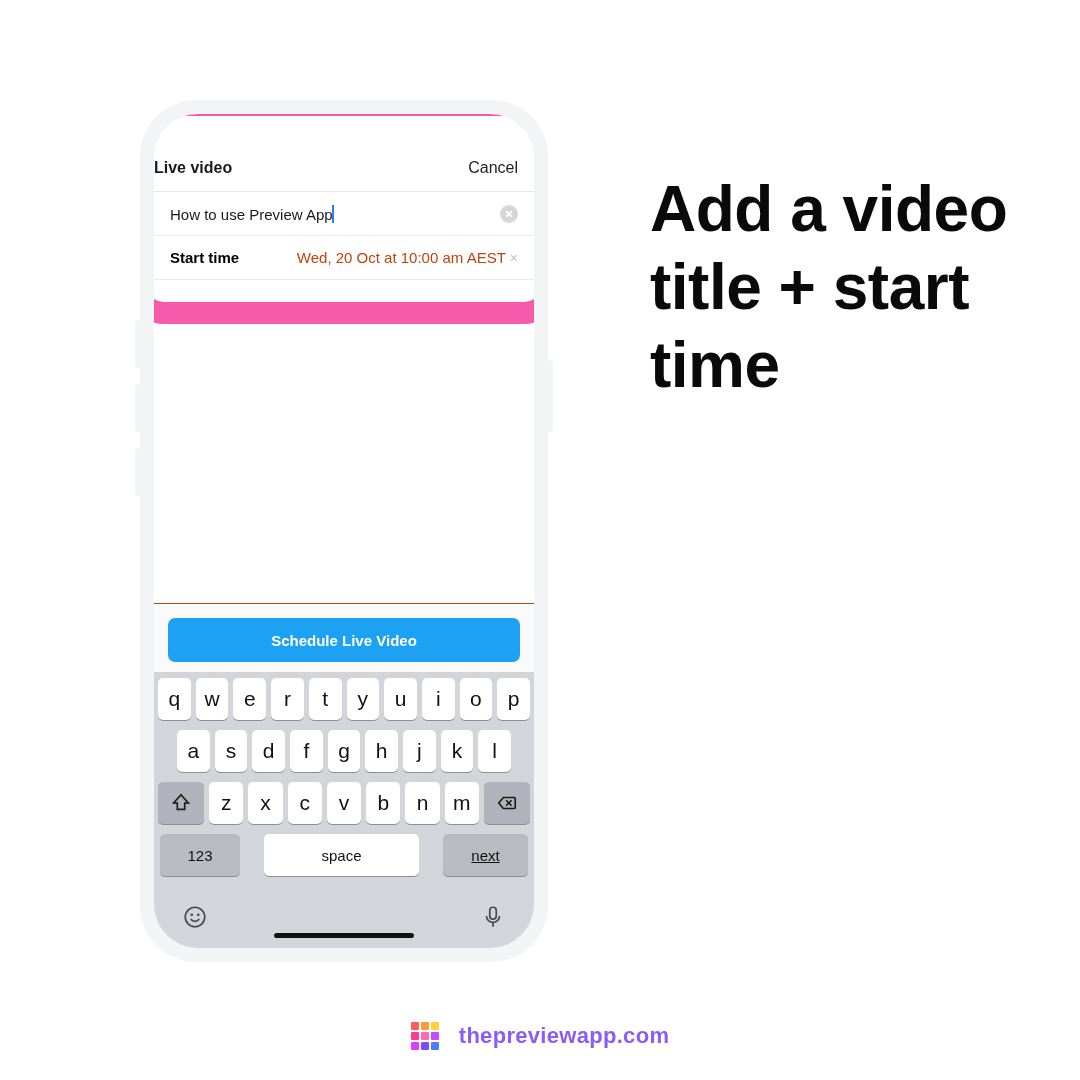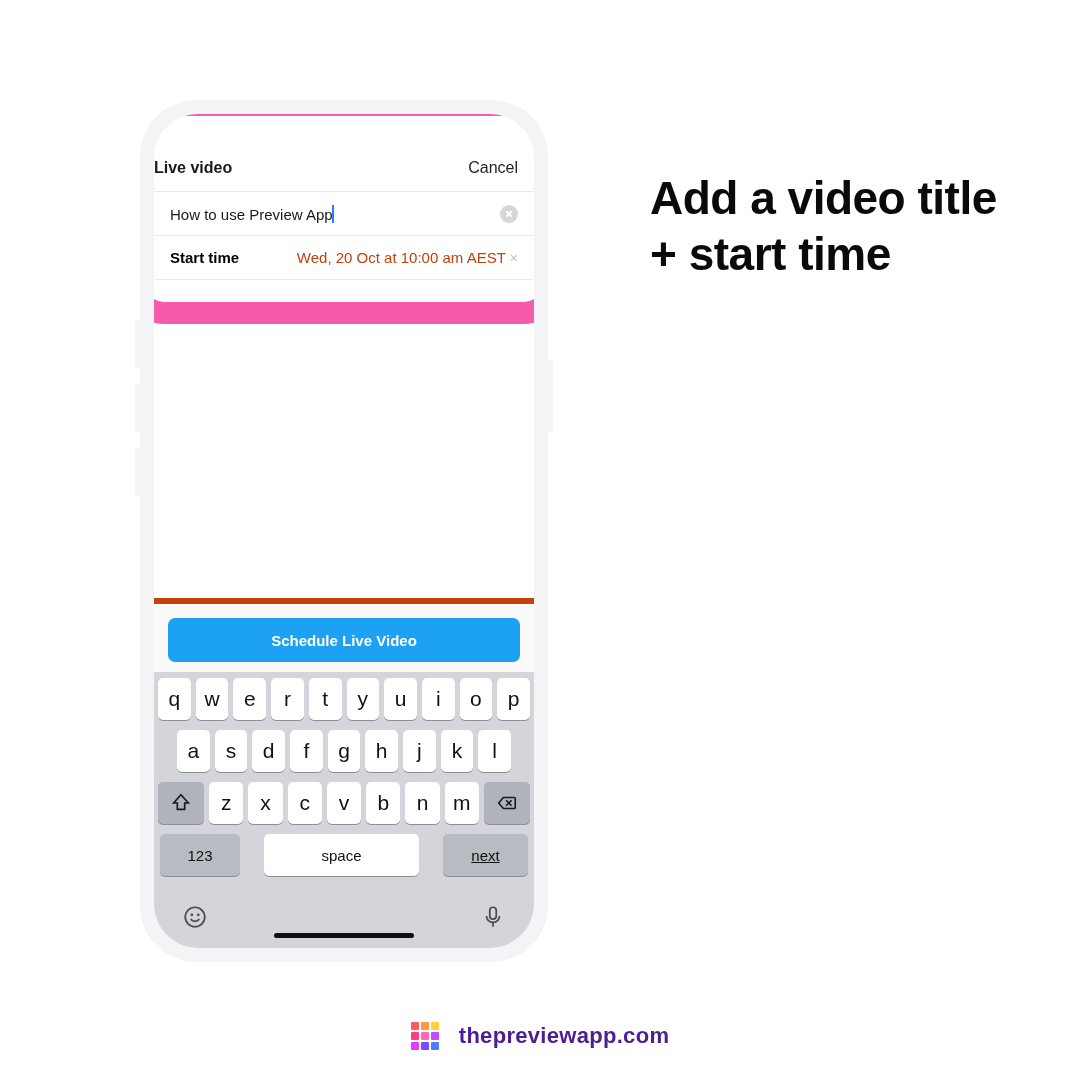--- a/index.html
+++ b/index.html
@@ -98,21 +98,21 @@
 
   .cursor{
     display:inline-block; width:2px; height:18px;
     background:#2b7cff; vertical-align:-3px; margin-left:-1px;
   }
 
   .blank{ flex:1; background:#fff; }
 
   .action-wrap{
     padding:14px 14px 10px;
-    border-top:6px solid #c2410c;
+    border-top:1px solid #c2410c;
     background:#fafafa;
   }
   .primary{
     width:100%; height:44px;
     border:none; border-radius:7px;
     background:#1da1f2; color:#fff;
     font-size:15px; font-weight:600;
   }
 
   
@@ -148,32 +148,32 @@
     display:flex; justify-content:space-between; align-items:center;
     height:52px; padding:0 24px 6px; color:#4b4b4f;
   }
   .kb-footer svg{ width:26px;height:26px; fill:none; stroke:#4b4b4f; stroke-width:1.6;}
 
   
   .headline{
     position:absolute;
     left:650px; top:170px; width:380px;
     font-weight:900;
-    font-size:46px;
+    font-size:64px;
     line-height:1.22;
     letter-spacing:-0.5px;
     color:#0a0a0a;
   }
 
   
   .watermark{
     position:absolute;
     left:0; right:0; bottom:30px;
     display:flex; align-items:center; justify-content:center; gap:20px;
-    color:#4c1d95;
+    color:#8b5cf6;
     font-weight:700; font-size:22px; letter-spacing:0.3px;
   }
   .logo{
     width:28px;height:28px;
     display:grid; grid-template-columns:repeat(3,1fr); grid-template-rows:repeat(3,1fr);
     gap:2px;
   }
   .logo span{ border-radius:1px; }
   .logo span:nth-child(1){background:#ff5b5b;}
   .logo span:nth-child(2){background:#ff9a3c;}

